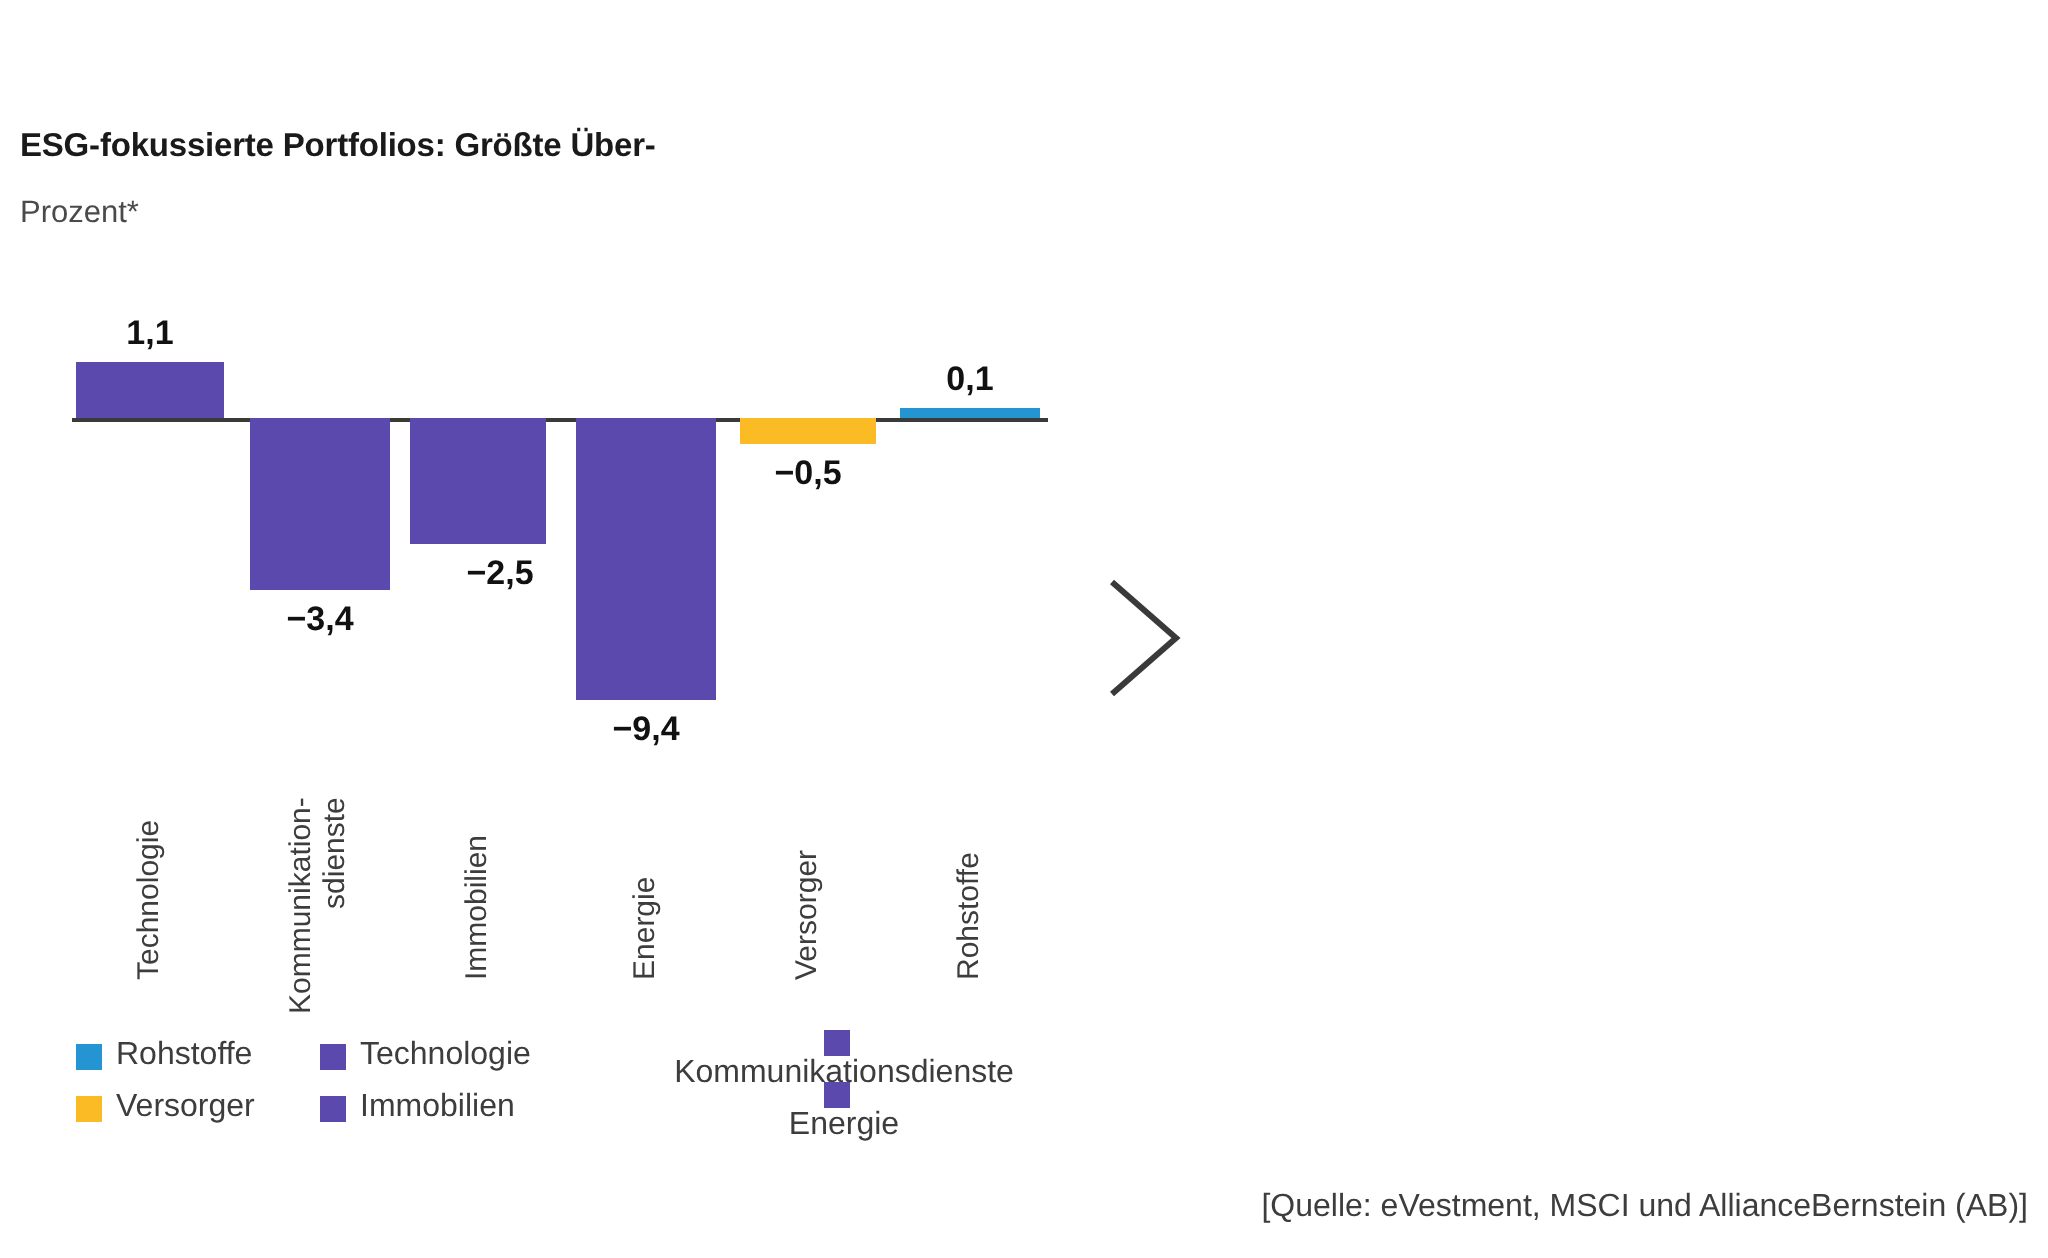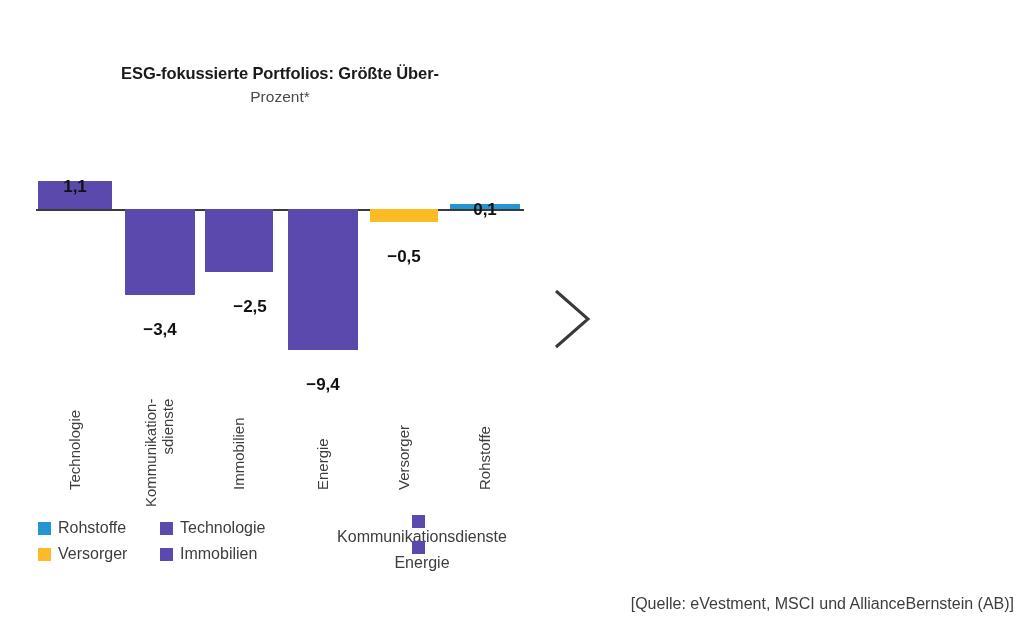--- a/index.html
+++ b/index.html
@@ -14,37 +14,37 @@
     overflow: hidden;
     font-family: "Liberation Sans", sans-serif;
     color: #231f20;
   }
 
   
   .panel { position: absolute; }
 
   .title-block {
     position: absolute;
-    text-align: center;
+    text-align: left;
   }
   .title-line {
     font-size: 16.5px;
     font-weight: bold;
     line-height: 22px;
     letter-spacing: -0.1px;
     color: #1a1a1a;
     white-space: nowrap;
   }
   .subtitle-line {
     font-size: 15.5px;
     font-weight: normal;
     line-height: 22px;
     color: #4a4a4a;
     white-space: nowrap;
-    margin-top: 2px;
+    margin-top: 12px;
   }
 
   
   #bar-panel { left: 0; top: 0; width: 560px; height: 629px; }
 
   #bar-title { left: 10px; top: 62px; width: 540px; }
 
   #bar-plot {
     position: absolute;
     left: 0px;
@@ -61,21 +61,20 @@
     height: 2px;
     background: #3a3a3a;
   }
   .bar-value {
     position: absolute;
     font-size: 17px;
     font-weight: bold;
     color: #111111;
     white-space: nowrap;
     text-align: center;
-    margin-top: 20px;
   }
 
   .cat-label {
     position: absolute;
     font-size: 15px;
     color: #3d3d3d;
     white-space: nowrap;
     transform-origin: left bottom;
     transform: rotate(-90deg);
     line-height: 17px;

